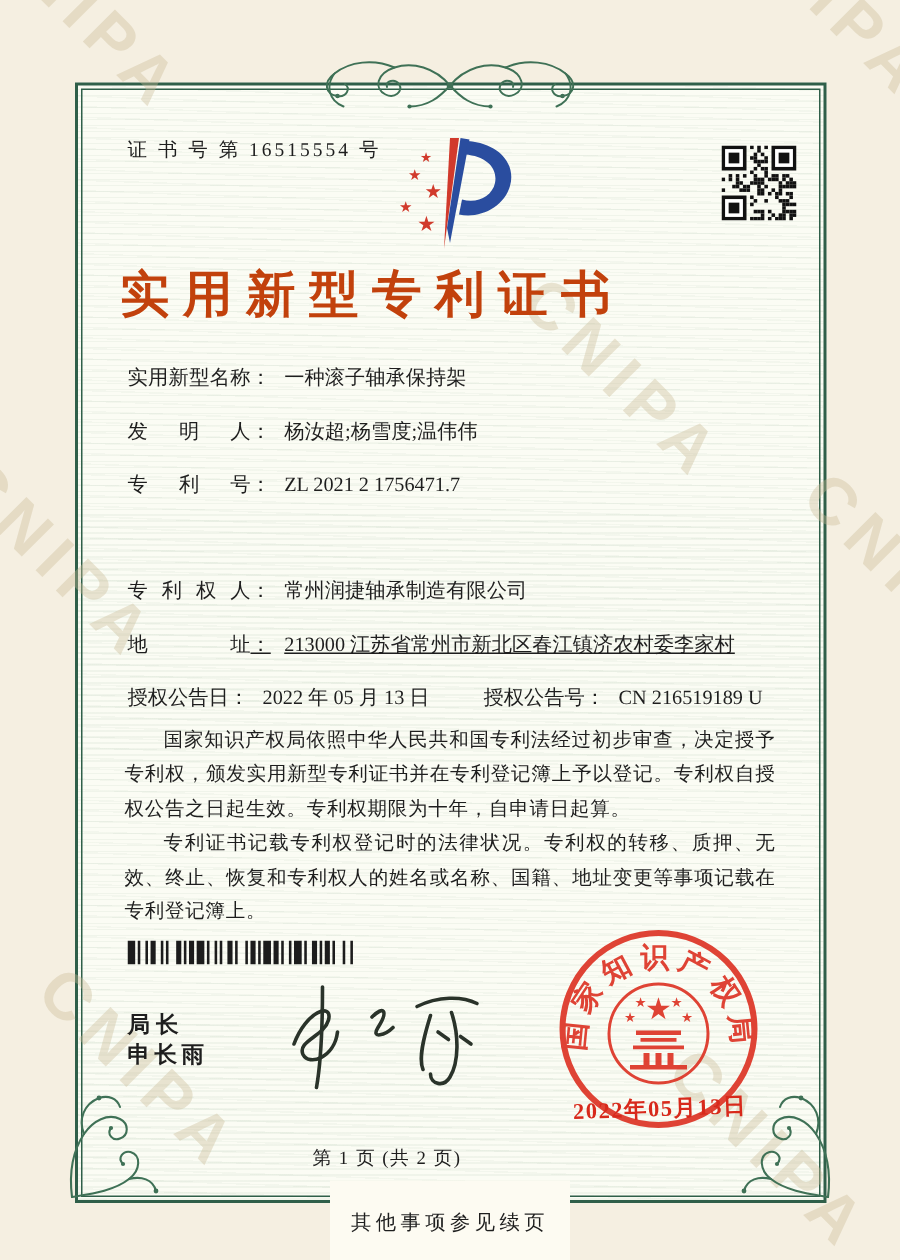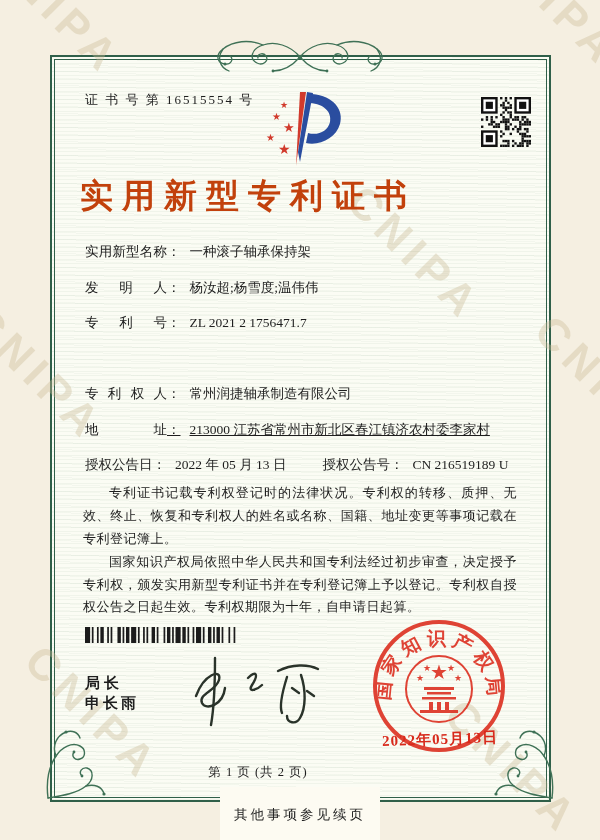--- a/index.html
+++ b/index.html
@@ -281,22 +281,22 @@
     <span class="flabel">专利权人</span><span class="colon">：</span><span>常州润捷轴承制造有限公司</span>
   </div>
   <div class="abs row" style="top:421px;text-decoration:underline;">
     <span class="flabel">地址</span><span class="colon">：</span><span>213000 江苏省常州市新北区春江镇济农村委李家村</span>
   </div>
   <div class="abs row" style="top:456px;">
     <span>授权公告日</span><span class="colon">：</span><span>2022 年 05 月 13 日</span><span class="grant-pair2"><span>授权公告号</span><span class="colon">：</span><span>CN 216519189 U</span></span>
   </div>
 
   <div class="abs paras">
+    <p>国家知识产权局依照中华人民共和国专利法经过初步审查，决定授予专利权，颁发实用新型专利证书并在专利登记簿上予以登记。专利权自授权公告之日起生效。专利权期限为十年，自申请日起算。</p>
     <p>专利证书记载专利权登记时的法律状况。专利权的转移、质押、无效、终止、恢复和专利权人的姓名或名称、国籍、地址变更等事项记载在专利登记簿上。</p>
-    <p>国家知识产权局依照中华人民共和国专利法经过初步审查，决定授予专利权，颁发实用新型专利证书并在专利登记簿上予以登记。专利权自授权公告之日起生效。专利权期限为十年，自申请日起算。</p>
   </div>
 
   <svg class="abs barcode" id="barcode-svg" width="152" height="16" viewBox="0 0 152 16">
       <rect x="0" y="0" width="5.123595505617978" height="16" fill="#1c1c1c"></rect>
       <rect x="6.831460674157303" y="0" width="1.7078651685393258" height="16" fill="#1c1c1c"></rect>
       <rect x="11.95505617977528" y="0" width="1.7078651685393258" height="16" fill="#1c1c1c"></rect>
       <rect x="15.370786516853933" y="0" width="3.4157303370786516" height="16" fill="#1c1c1c"></rect>
       <rect x="22.20224719101124" y="0" width="1.7078651685393258" height="16" fill="#1c1c1c"></rect>
       <rect x="25.617977528089888" y="0" width="1.7078651685393258" height="16" fill="#1c1c1c"></rect>
       <rect x="32.449438202247194" y="0" width="3.4157303370786516" height="16" fill="#1c1c1c"></rect>

